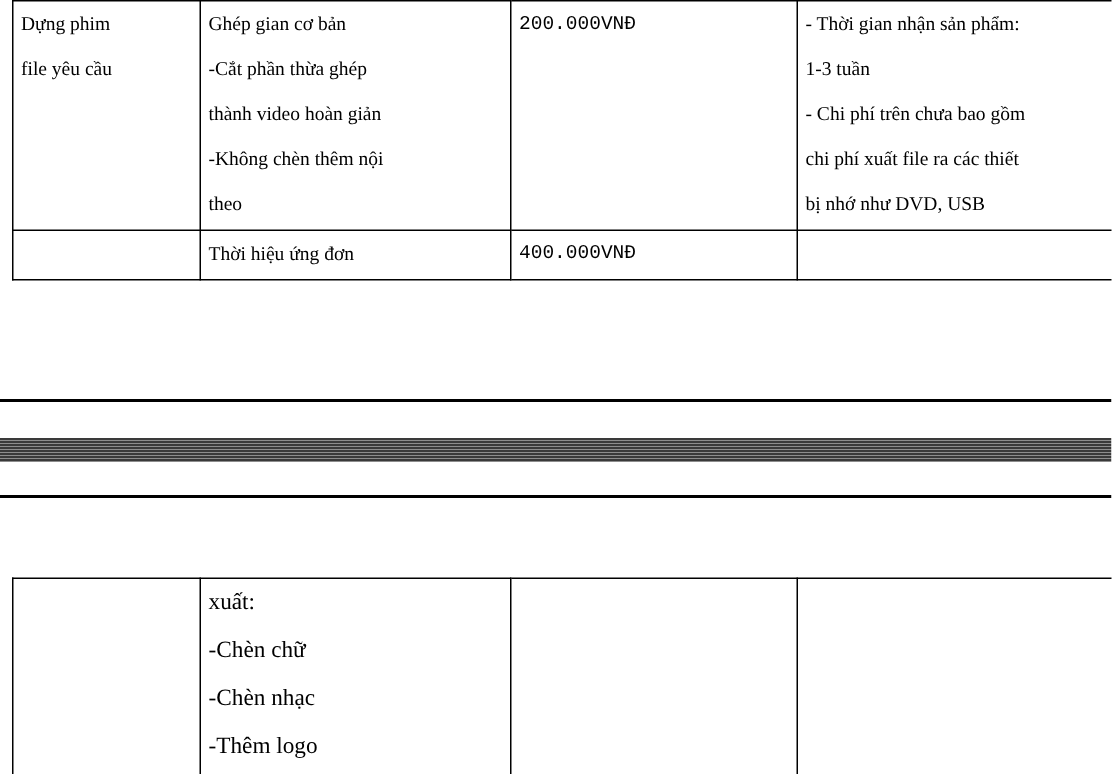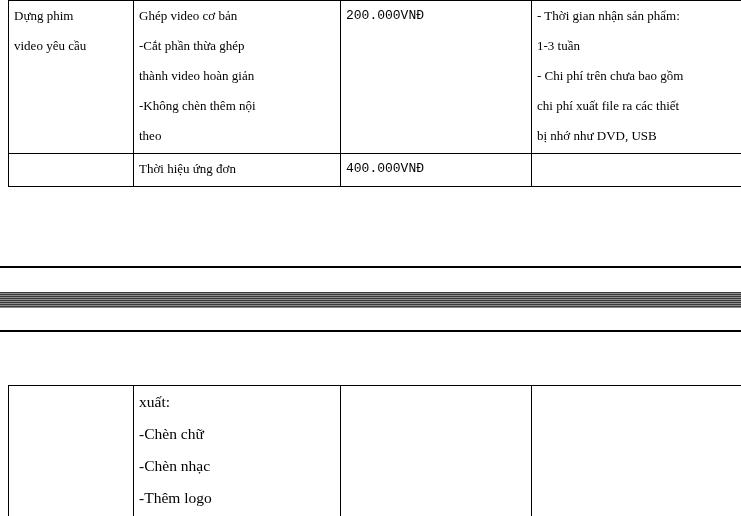--- a/index.html
+++ b/index.html
@@ -100,24 +100,24 @@
 <body>
 
 <div class="page">
 
   <table class="table-top">
     <tbody>
         <tr class="row1">
       <td class="c1 cell-lines">
         <p></p>
         <p>Dựng phim</p>
-        <p>video yêu cầu</p>
+        <p>file yêu cầu</p>
       </td>
       <td class="c2 cell-lines">
-        <p>Ghép video cơ bản</p>
+        <p>Ghép gian cơ bản</p>
         <p>-Cắt phần thừa ghép</p>
         <p>thành video hoàn giản</p>
         <p>-Không chèn thêm nội</p>
         <p>theo</p>
       </td>
       <td class="c3 cell-lines">
         <p>200.000VNĐ</p>
       </td>
       <td class="c4 cell-lines">
         <p>- Thời gian nhận sản phẩm:</p>

